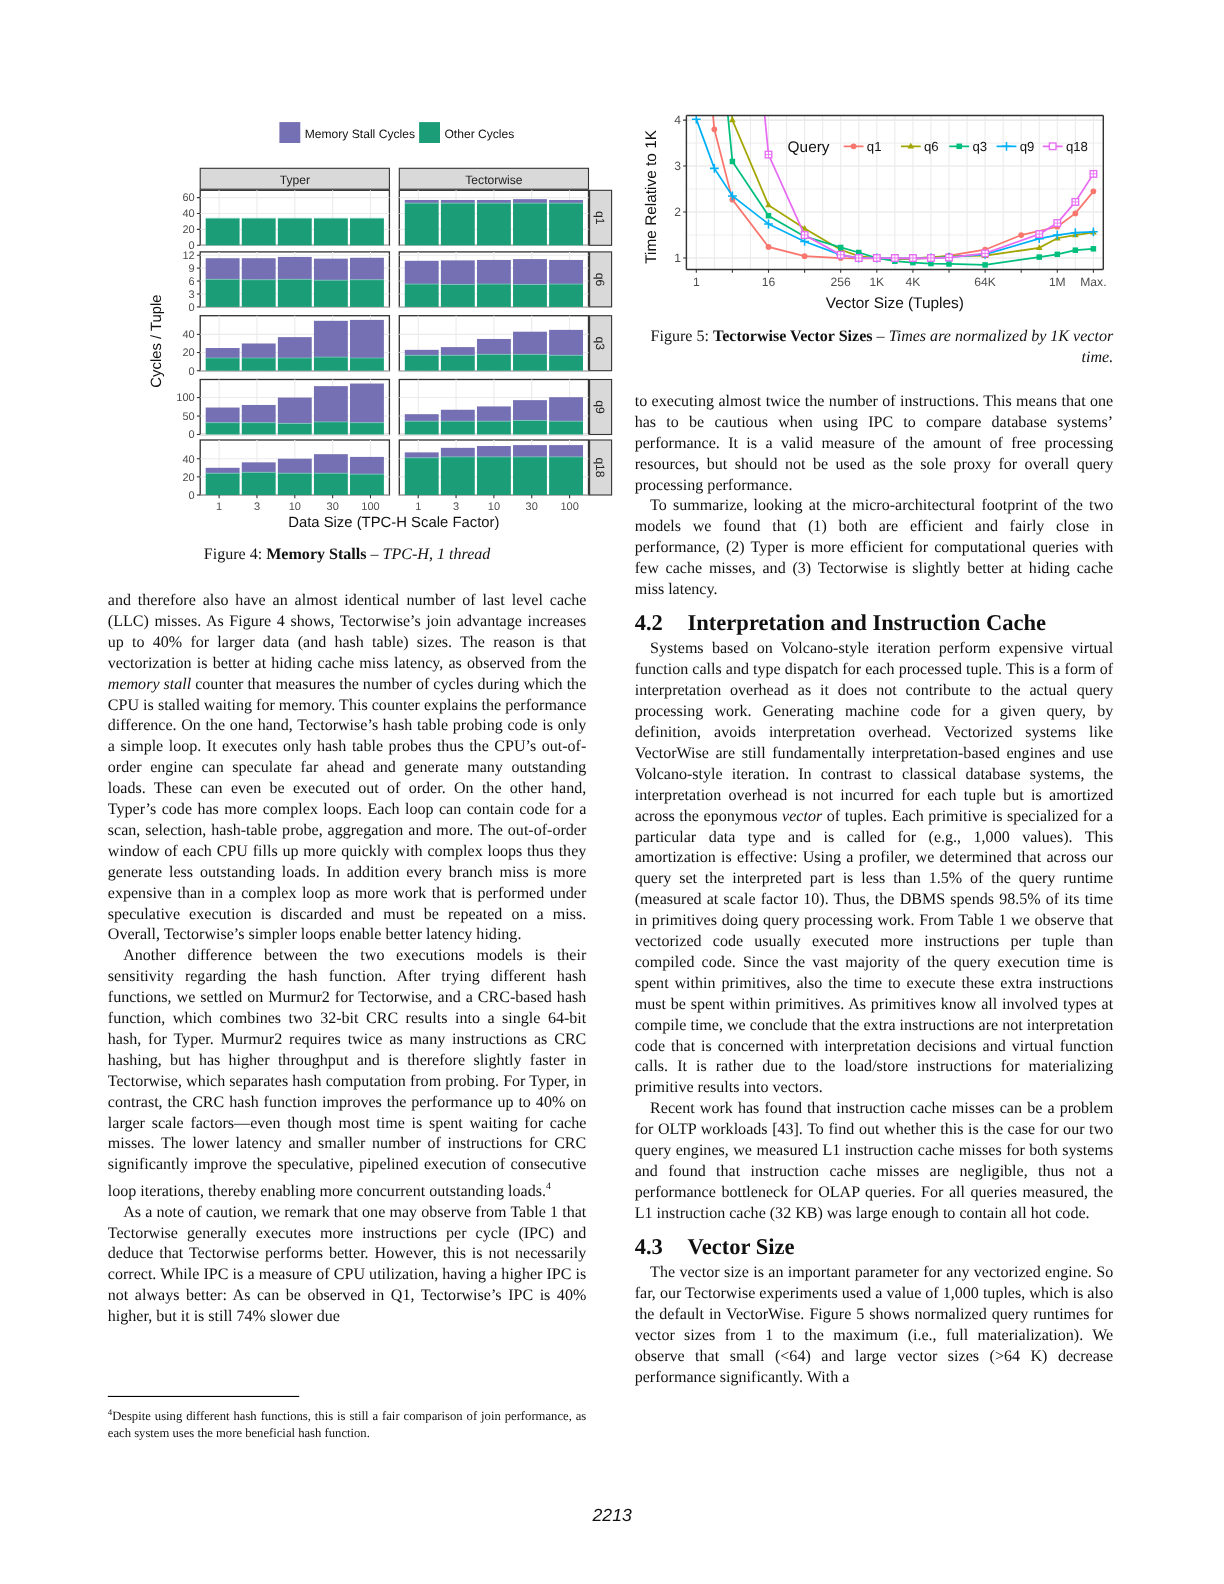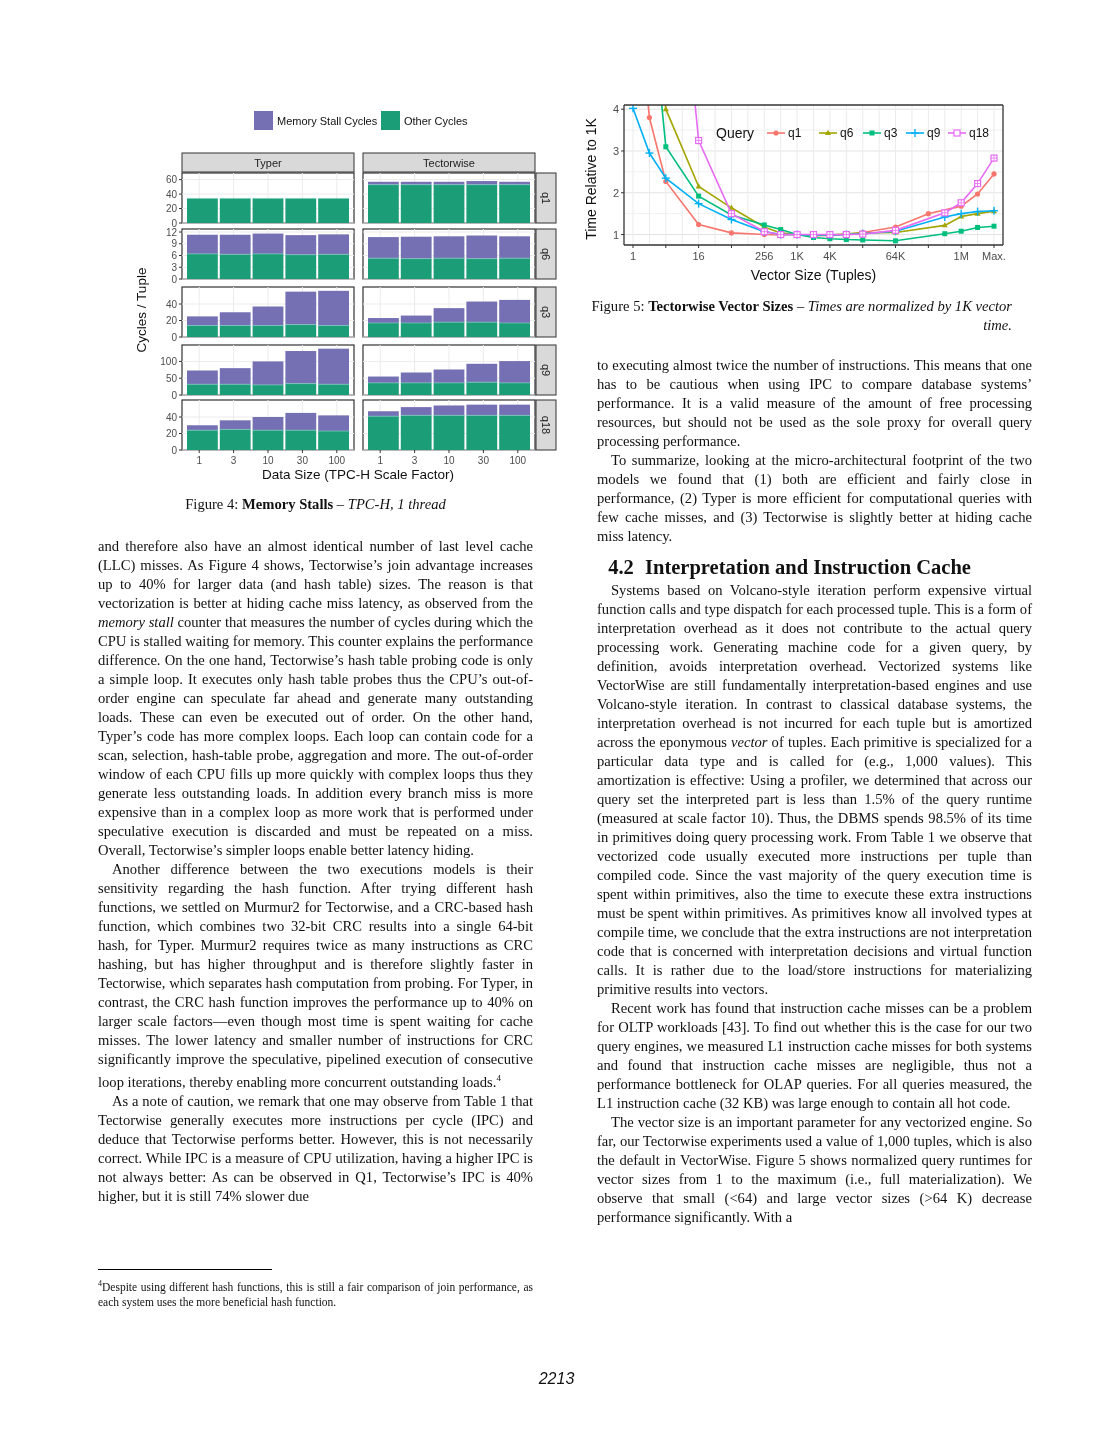--- a/index.html
+++ b/index.html
@@ -6,21 +6,21 @@
   body { width: 1113px; height: 1440px; position: relative; overflow: hidden; font-family: "Liberation Serif", serif; color: #111; }
   .abs { position: absolute; }
   .para { font-size: 14.6px; line-height: 19px; text-align: justify; margin: 0; hyphens: manual; }
   .para.indent { text-indent: 14px; }
   .col-left { left: 98px; width: 435px; }
   .col-right { left: 577px; width: 435px; }
   .caption { font-size: 14.6px; line-height: 19px; }
   .caption b { font-weight: bold; }
   .caption i { font-style: italic; }
   h2.sec { font-family: "Liberation Serif", serif; font-weight: bold; font-size: 20.5px; margin: 0; line-height: 24px; }
-  h2.sec .num { display: inline-block; width: 48px; text-align: center; }
+  h2.sec .num { display: inline-block; width: 48px; }
   .footnote { font-size: 11.5px; line-height: 15px; text-align: justify; }
   .footnote sup { font-size: 8px; }
   .fn-rule { position: absolute; left: 98px; top: 1269px; width: 174px; height: 1px; background: #000; }
   .page-num { left: 0; width: 1113px; top: 1370px; text-align: center; font-family: "Liberation Sans", sans-serif; font-size: 16px; font-style: italic; }
   svg text { font-family: "Liberation Sans", sans-serif; }
 </style>
 </head>
 <body>
 
 <div class="abs" style="left:98px; top:105px; width:435px; height:385px;margin-left:32px;">
@@ -610,22 +610,23 @@
   <p class="para"><span>and therefore also have an almost identical number of last level cache (LLC) misses. As Figure 4 shows, Tectorwise’s join advantage increases up to 40% for larger data (and hash table) sizes. The reason is that vectorization is better at hiding cache miss latency, as observed from the </span><em>memory stall</em><span> counter that measures the number of cycles during which the CPU is stalled waiting for memory. This counter explains the performance difference. On the one hand, Tectorwise’s hash table probing code is only a simple loop. It executes only hash table probes thus the CPU’s out-of-order engine can speculate far ahead and generate many outstanding loads. These can even be executed out of order. On the other hand, Typer’s code has more complex loops. Each loop can contain code for a scan, selection, hash-table probe, aggregation and more. The out-of-order window of each CPU fills up more quickly with complex loops thus they generate less outstanding loads. In addition every branch miss is more expensive than in a complex loop as more work that is performed under speculative execution is discarded and must be repeated on a miss. Overall, Tectorwise’s simpler loops enable better latency hiding.</span></p>
   <p class="para indent"><span>Another difference between the two executions models is their sensitivity regarding the hash function. After trying different hash functions, we settled on Murmur2 for Tectorwise, and a CRC-based hash function, which combines two 32-bit CRC results into a single 64-bit hash, for Typer. Murmur2 requires twice as many instructions as CRC hashing, but has higher throughput and is therefore slightly faster in Tectorwise, which separates hash computation from probing. For Typer, in contrast, the CRC hash function improves the performance up to 40% on larger scale factors—even though most time is spent waiting for cache misses. The lower latency and smaller number of instructions for CRC significantly improve the speculative, pipelined execution of consecutive loop iterations, thereby enabling more concurrent outstanding loads.</span><sup style="font-size:9px;">4</sup></p>
   <p class="para indent"><span>As a note of caution, we remark that one may observe from Table 1 that Tectorwise generally executes more instructions per cycle (IPC) and deduce that Tectorwise performs better. However, this is not necessarily correct. While IPC is a measure of CPU utilization, having a higher IPC is not always better: As can be observed in Q1, Tectorwise’s IPC is 40% higher, but it is still 74% slower due</span></p>
 </div>
 
 <div class="fn-rule"></div>
 <div class="abs col-left footnote" style="top:1276px;">
   <sup>4</sup><span>Despite using different hash functions, this is still a fair comparison of join performance, as each system uses the more beneficial hash function.</span>
 </div>
 
-<div class="abs col-right" style="top:356px;margin-left:20px;">
+<div class="abs col-right" style="top:356px;">
   <p class="para"><span>to executing almost twice the number of instructions. This means that one has to be cautious when using IPC to compare database systems’ performance. It is a valid measure of the amount of free processing resources, but should not be used as the sole proxy for overall query processing performance.</span></p>
   <p class="para indent"><span>To summarize, looking at the micro-architectural footprint of the two models we found that (1) both are efficient and fairly close in performance, (2) Typer is more efficient for computational queries with few cache misses, and (3) Tectorwise is slightly better at hiding cache miss latency.</span></p>
   <h2 class="sec" style="margin-top:9px; margin-bottom:2px;"><span class="num">4.2</span><span>Interpretation and Instruction Cache</span></h2>
   <p class="para indent"><span>Systems based on Volcano-style iteration perform expensive virtual function calls and type dispatch for each processed tuple. This is a form of interpretation overhead as it does not contribute to the actual query processing work. Generating machine code for a given query, by definition, avoids interpretation overhead. Vectorized systems like VectorWise are still fundamentally interpretation-based engines and use Volcano-style iteration. In contrast to classical database systems, the interpretation overhead is not incurred for each tuple but is amortized across the eponymous </span><em>vector</em><span> of tuples. Each primitive is specialized for a particular data type and is called for (e.g., 1,000 values). This amortization is effective: Using a profiler, we determined that across our query set the interpreted part is less than 1.5% of the query runtime (measured at scale factor 10). Thus, the DBMS spends 98.5% of its time in primitives doing query processing work. From Table 1 we observe that vectorized code usually executed more instructions per tuple than compiled code. Since the vast majority of the query execution time is spent within primitives, also the time to execute these extra instructions must be spent within primitives. As primitives know all involved types at compile time, we conclude that the extra instructions are not interpretation code that is concerned with interpretation decisions and virtual function calls. It is rather due to the load/store instructions for materializing primitive results into vectors.</span></p>
   <p class="para indent"><span>Recent work has found that instruction cache misses can be a problem for OLTP workloads [43]. To find out whether this is the case for our two query engines, we measured L1 instruction cache misses for both systems and found that instruction cache misses are negligible, thus not a performance bottleneck for OLAP queries. For all queries measured, the L1 instruction cache (32 KB) was large enough to contain all hot code.</span></p>
+  <h2 class="sec" style="margin-top:9px; margin-bottom:2px;"><span class="num">4.3</span><span>Vector Size</span></h2>
   <p class="para indent"><span>The vector size is an important parameter for any vectorized engine. So far, our Tectorwise experiments used a value of 1,000 tuples, which is also the default in VectorWise. Figure 5 shows normalized query runtimes for vector sizes from 1 to the maximum (i.e., full materialization). We observe that small (&lt;64) and large vector sizes (&gt;64 K) decrease performance significantly. With a</span></p>
 </div>
 
 <div class="abs page-num">2213</div>
 
 </body></html>

